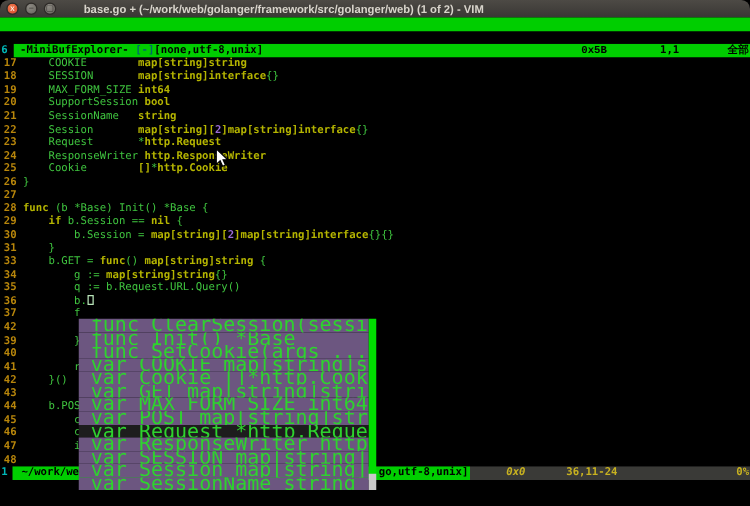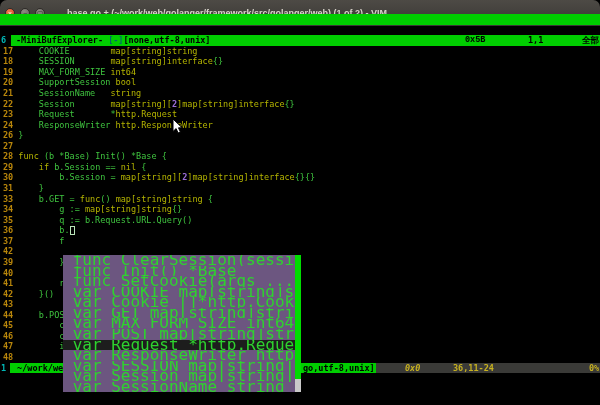--- a/index.html
+++ b/index.html
@@ -1,33 +1,33 @@
 <!DOCTYPE html>
 <html><head>
 <meta charset="utf-8">
 <style>
   html,body{margin:0;padding:0;background:#2b2b2b;}
   .screen{position:relative;width:600px;height:405px;overflow:hidden;background:#000;
           font-family:"DejaVu Sans Mono","Liberation Mono",monospace;}
   
-  .titlebar{position:absolute;left:0;top:0;width:600px;height:26px;
+  .titlebar{position:absolute;left:0;top:0;width:600px;height:14px;
             background:linear-gradient(#4d4a45,#393734);border-radius:7px 7px 0 0;
             display:flex;align-items:center;font-family:"Liberation Sans",sans-serif;}
   .wbtn{width:9px;height:9px;border-radius:50%;margin-left:5px;display:inline-flex;
         align-items:center;justify-content:center;font-size:7px;line-height:7px;color:#3a2a20;}
   .wbtn.close{background:radial-gradient(circle at 35% 30%,#f07a4d,#d9452a);border:1px solid #2e2b28;width:8px;height:8px;color:#fff;}
   .wbtn.gray{background:radial-gradient(circle at 35% 30%,#8d8a83,#67645e);border:1px solid #2e2b28;width:8px;height:8px;color:#35332f;}
   .wtitle{color:#d8d4cb;font-size:9px;font-weight:bold;margin-left:22px;white-space:nowrap;}
   
   .vim{position:absolute;left:0;top:14px;width:600px;height:391px;
        font-size:8.5px;line-height:10.57px;color:#3fc43f;}
   .row{height:10.57px;line-height:10.57px;white-space:pre;overflow:hidden;position:relative;}
   .ln{color:#b8860b;font-weight:bold;}
   .c-g{color:#3fc43f;margin-top:28px;}
-  .c-y{color:#b5b500;font-weight:normal;}
+  .c-y{color:#b5b500;font-weight:bold;}
   .c-p{color:#9b6dd6;font-weight:bold;}
   .code-pad{padding-left:3px;}
   
   .tabline{background:#00ce00;color:#000;font-weight:bold;padding-left:3px;}
   
   .bufline{padding-left:1px;}
   
   .statusrow{background:#000;}
   .winnum{position:absolute;left:1px;top:0;color:#00b7b7;font-weight:bold;}
   .sbar{position:absolute;top:0;bottom:0;background:#00ce00;}
@@ -84,20 +84,21 @@
 
     <div id="code-area">
         <div class="row code-pad"><span class="ln">17 </span><span class="c-g">    COOKIE        </span><span class="c-y">map[string]string</span></div>
         <div class="row code-pad"><span class="ln">18 </span><span class="c-g">    SESSION       </span><span class="c-y">map[string]interface</span><span class="c-g">{}</span></div>
         <div class="row code-pad"><span class="ln">19 </span><span class="c-g">    MAX_FORM_SIZE </span><span class="c-y">int64</span></div>
         <div class="row code-pad"><span class="ln">20 </span><span class="c-g">    SupportSession </span><span class="c-y">bool</span></div>
         <div class="row code-pad"><span class="ln">21 </span><span class="c-g">    SessionName   </span><span class="c-y">string</span></div>
         <div class="row code-pad"><span class="ln">22 </span><span class="c-g">    Session       </span><span class="c-y">map[string][</span><span class="c-p">2</span><span class="c-y">]map[string]interface</span><span class="c-g">{}</span></div>
         <div class="row code-pad"><span class="ln">23 </span><span class="c-g">    Request       *</span><span class="c-y">http.Request</span></div>
         <div class="row code-pad"><span class="ln">24 </span><span class="c-g">    ResponseWriter </span><span class="c-y">http.ResponseWriter</span></div>
+        <div class="row code-pad"><span class="ln">25 </span><span class="c-g">    Cookie        </span><span class="c-y">[]</span><span class="c-g">*</span><span class="c-y">http.Cookie</span></div>
         <div class="row code-pad"><span class="ln">26 </span><span class="c-g">}</span></div>
         <div class="row code-pad"><span class="ln">27 </span></div>
         <div class="row code-pad"><span class="ln">28 </span><span class="c-y">func</span><span class="c-g"> (b *Base) Init() *Base {</span></div>
         <div class="row code-pad"><span class="ln">29 </span><span class="c-g">    </span><span class="c-y">if</span><span class="c-g"> b.Session == </span><span class="c-y">nil</span><span class="c-g"> {</span></div>
         <div class="row code-pad"><span class="ln">30 </span><span class="c-g">        b.Session = </span><span class="c-y">map[string][</span><span class="c-p">2</span><span class="c-y">]map[string]interface</span><span class="c-g">{}{}</span></div>
         <div class="row code-pad"><span class="ln">31 </span><span class="c-g">    }</span></div>
         <div class="row code-pad"><span class="ln">33 </span><span class="c-g">    b.GET = </span><span class="c-y">func</span><span class="c-g">() </span><span class="c-y">map[string]string</span><span class="c-g"> {</span></div>
         <div class="row code-pad"><span class="ln">34 </span><span class="c-g">        g := </span><span class="c-y">map[string]string</span><span class="c-g">{}</span></div>
         <div class="row code-pad"><span class="ln">35 </span><span class="c-g">        q := b.Request.URL.Query()</span></div>
         <div class="row code-pad"><span class="ln">36 </span><span class="c-g">        b.</span><span class="cursor-box"></span></div>

